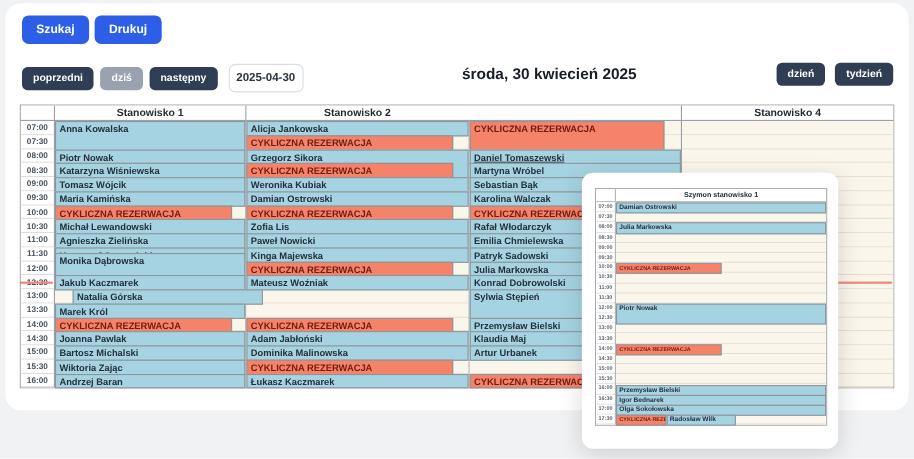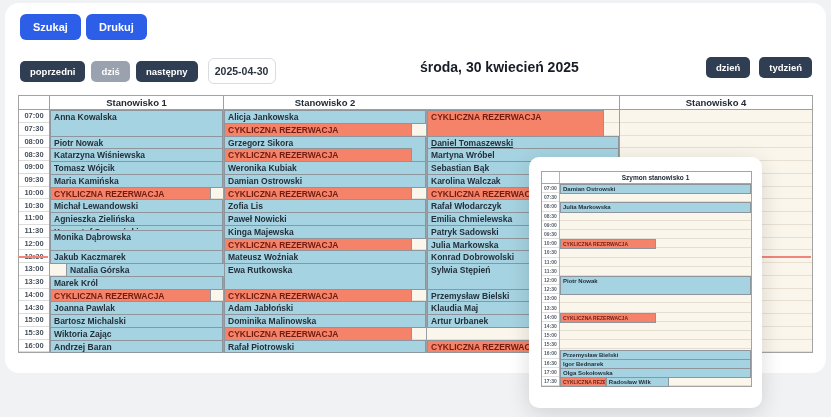--- a/index.html
+++ b/index.html
@@ -225,26 +225,25 @@
         <div class="ev" style="top: 25.5px; height: 26px; left: 0%; width: 100%; line-height: 12.75px;">Grzegorz Sikora</div>
         <div class="ev cyclic" style="top: 38.25px; height: 13.75px; left: 0%; width: 93%; line-height: 12.75px;">CYKLICZNA REZERWACJA</div>
         <div class="ev" style="top: 51px; height: 13.75px; left: 0%; width: 100%; line-height: 12.75px;">Weronika Kubiak</div>
         <div class="ev" style="top: 63.75px; height: 13.75px; left: 0%; width: 100%; line-height: 12.75px;">Damian Ostrowski</div>
         <div class="ev cyclic" style="top: 76.5px; height: 13.75px; left: 0%; width: 93%; line-height: 12.75px;">CYKLICZNA REZERWACJA</div>
         <div class="ev" style="top: 89.25px; height: 13.75px; left: 0%; width: 100%; line-height: 12.75px;">Zofia Lis</div>
         <div class="ev" style="top: 102px; height: 13.75px; left: 0%; width: 100%; line-height: 12.75px;">Paweł Nowicki</div>
         <div class="ev" style="top: 114.75px; height: 13.75px; left: 0%; width: 100%; line-height: 12.75px;">Kinga Majewska</div>
         <div class="ev cyclic" style="top: 127.5px; height: 13.75px; left: 0%; width: 93%; line-height: 12.75px;">CYKLICZNA REZERWACJA</div>
         <div class="ev" style="top: 140.25px; height: 13.75px; left: 0%; width: 100%; line-height: 12.75px;">Mateusz Woźniak</div>
-        <div class="ev" style="top: 153px; height: 26.5px; left: 0%; width: 100%; line-height: 12.75px;">Ewa Rutkowska</div>
         <div class="ev cyclic" style="top: 178.5px; height: 13.75px; left: 0%; width: 93%; line-height: 12.75px;">CYKLICZNA REZERWACJA</div>
         <div class="ev" style="top: 191.25px; height: 13.75px; left: 0%; width: 100%; line-height: 12.75px;">Adam Jabłoński</div>
         <div class="ev" style="top: 204px; height: 13.75px; left: 0%; width: 100%; line-height: 12.75px;">Dominika Malinowska</div>
         <div class="ev cyclic" style="top: 216.75px; height: 13.75px; left: 0%; width: 93%; line-height: 12.75px;">CYKLICZNA REZERWACJA</div>
-        <div class="ev" style="top: 229.5px; height: 13.75px; left: 0%; width: 100%; line-height: 12.75px;">Rafał Piotrowski</div>
+        <div class="ev" style="top: 229.5px; height: 13.75px; left: 0%; width: 100%; line-height: 12.75px;">Łukasz Kaczmarek</div>
       </div>
       <div class="col" style="left: 407px; width: 193px;">
         <div class="slot" style="height: 12.75px;"></div>
         <div class="slot" style="height: 12.75px;"></div>
         <div class="slot" style="height: 12.75px;"></div>
         <div class="slot" style="height: 12.75px;"></div>
         <div class="slot" style="height: 12.75px;"></div>
         <div class="slot" style="height: 12.75px;"></div>
         <div class="slot" style="height: 12.75px;"></div>
         <div class="slot" style="height: 12.75px;"></div>

